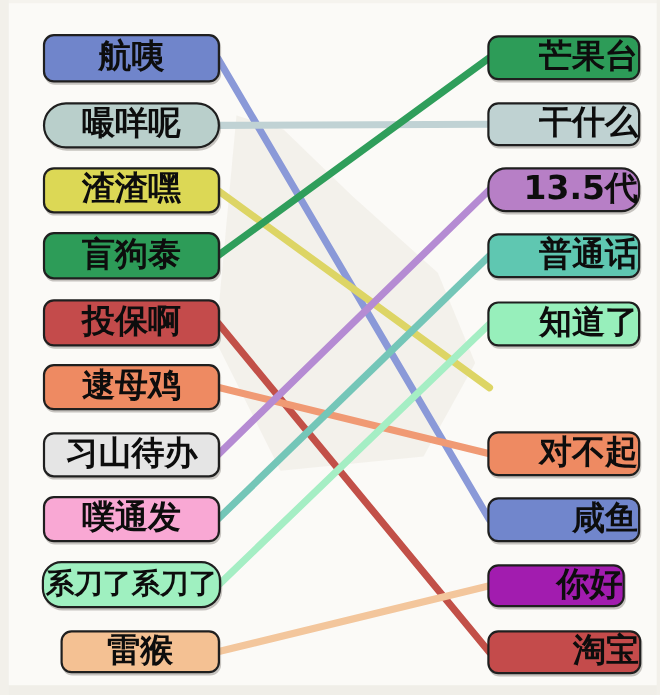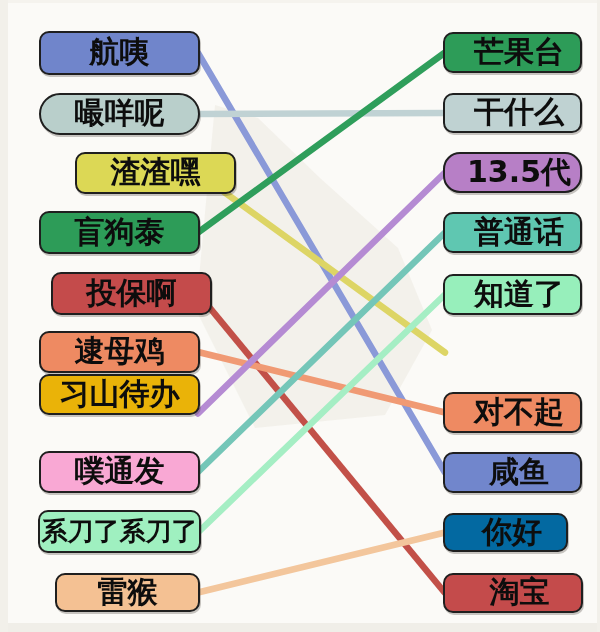--- a/index.html
+++ b/index.html
@@ -30,21 +30,21 @@
     align-items: center;
     color: #0d0d0d;
     font-weight: 700;
     font-size: 30px;
     line-height: 1;
     box-shadow: 1px 2px 0 rgba(60, 55, 45, 0.28);
     cursor: pointer;
     white-space: nowrap;
   }
   .card.left { justify-content: center; }
-  .card.right { justify-content: center; padding-left: 13px; }
+  .card.right { justify-content: flex-end; padding-left: 13px; }
   .card span { display: inline-block; transform: translateY(-1px); }
 </style>
 </head>
 <body>
 
 <div class="stage" id="board">
   <svg class="lines-layer" id="lines" xmlns="http://www.w3.org/2000/svg" viewBox="0 0 600 632">
     <path d="M 215,105 L 258,118 L 320,178 L 398,248 L 432,330 L 385,415 L 255,428 L 196,310 Z" fill="#f0eee7" opacity="0.75"></path>
   <line x1="198" y1="53" x2="445" y2="472.5" stroke="#8a99d8" stroke-width="6.5" stroke-linecap="round"></line>
       <line x1="198" y1="114" x2="445" y2="113" stroke="#c0d2d4" stroke-width="6.5" stroke-linecap="round"></line>
@@ -57,39 +57,39 @@
       <line x1="199" y1="531.5" x2="445" y2="294.5" stroke="#a5eec4" stroke-width="6.5" stroke-linecap="round"></line>
       <line x1="198" y1="592.5" x2="445" y2="532.5" stroke="#f3c69c" stroke-width="6.5" stroke-linecap="round"></line>
     </svg>
 
 <div class="card left" style="left: 39px; top: 31px; width: 161px; height: 44px; background: rgb(112, 133, 203);">
       <span>航咦</span>
     </div>
     <div class="card left" style="left: 39px; top: 93px; width: 161px; height: 42px; background: rgb(185, 207, 203); border-radius: 21px;">
       <span>嘬咩呢</span>
     </div>
-    <div class="card left" style="left: 39px; top: 152px; width: 161px; height: 42px; background: rgb(220, 216, 85); margin-left: 36px;">
+    <div class="card left" style="left: 39px; top: 152px; width: 161px; height: 42px; background: rgb(220, 216, 85);">
       <span>渣渣嘿</span>
     </div>
     <div class="card left" style="left: 39px; top: 211px; width: 161px; height: 43px; background: rgb(45, 156, 88);">
       <span>盲狗泰</span>
     </div>
-    <div class="card left" style="left: 39px; top: 272px; width: 161px; height: 43px; background: rgb(196, 75, 75); margin-left: 12px;">
+    <div class="card left" style="left: 39px; top: 272px; width: 161px; height: 43px; background: rgb(196, 75, 75);">
       <span>投保啊</span>
     </div>
     <div class="card left" style="left: 39px; top: 331px; width: 161px; height: 42px; background: rgb(238, 138, 98);">
       <span>逮母鸡</span>
     </div>
-    <div class="card left" style="left: 39px; top: 374px; width: 161px; height: 41px; background: #eab308;">
+    <div class="card left" style="left: 39px; top: 393px; width: 161px; height: 41px; background: #e5e5e5;">
       <span>习山待办</span>
     </div>
     <div class="card left" style="left: 39px; top: 451px; width: 161px; height: 42px; background: #f9a8d4;">
       <span>噗通发</span>
     </div>
-    <div class="card left" style="left: 38px; top: 510px; width: 163px; height: 43px; background: rgb(159, 240, 192); font-size: 26px;">
+    <div class="card left" style="left: 38px; top: 510px; width: 163px; height: 43px; background: rgb(159, 240, 192); font-size: 26px; border-radius: 18px;">
       <span>系刀了系刀了</span>
     </div>
     <div class="card left" style="left: 55px; top: 573px; width: 145px; height: 39px; background: rgb(244, 193, 147); text-align: center;">
       <span>雷猴</span>
     </div>
     <div class="card right" style="left: 443px; top: 32px; width: 139px; height: 41px; background: rgb(45, 156, 88);">
       <span>芒果台</span>
     </div>
     <div class="card right" style="left: 443px; top: 93px; width: 139px; height: 40px; background: rgb(191, 210, 210);">
       <span>干什么</span>
@@ -102,19 +102,19 @@
     </div>
     <div class="card right" style="left: 443px; top: 212px; width: 139px; height: 41px; background: rgb(95, 199, 177);">
       <span>普通话</span>
     </div>
     <div class="card right" style="left: 443px; top: 392px; width: 139px; height: 41px; background: rgb(238, 138, 98);">
       <span>对不起</span>
     </div>
     <div class="card right" style="left: 443px; top: 452px; width: 139px; height: 41px; background: rgb(113, 134, 204);">
       <span>咸鱼</span>
     </div>
-    <div class="card right" style="left: 443px; top: 513px; width: 125px; height: 39px; background: #0369a1;">
+    <div class="card right" style="left: 443px; top: 513px; width: 125px; height: 39px; background: #a21caf;">
       <span>你好</span>
     </div>
     <div class="card right" style="left: 443px; top: 573px; width: 140px; height: 40px; background: rgb(196, 75, 75);">
       <span>淘宝</span>
     </div>
   </div>
 
 </body></html>

